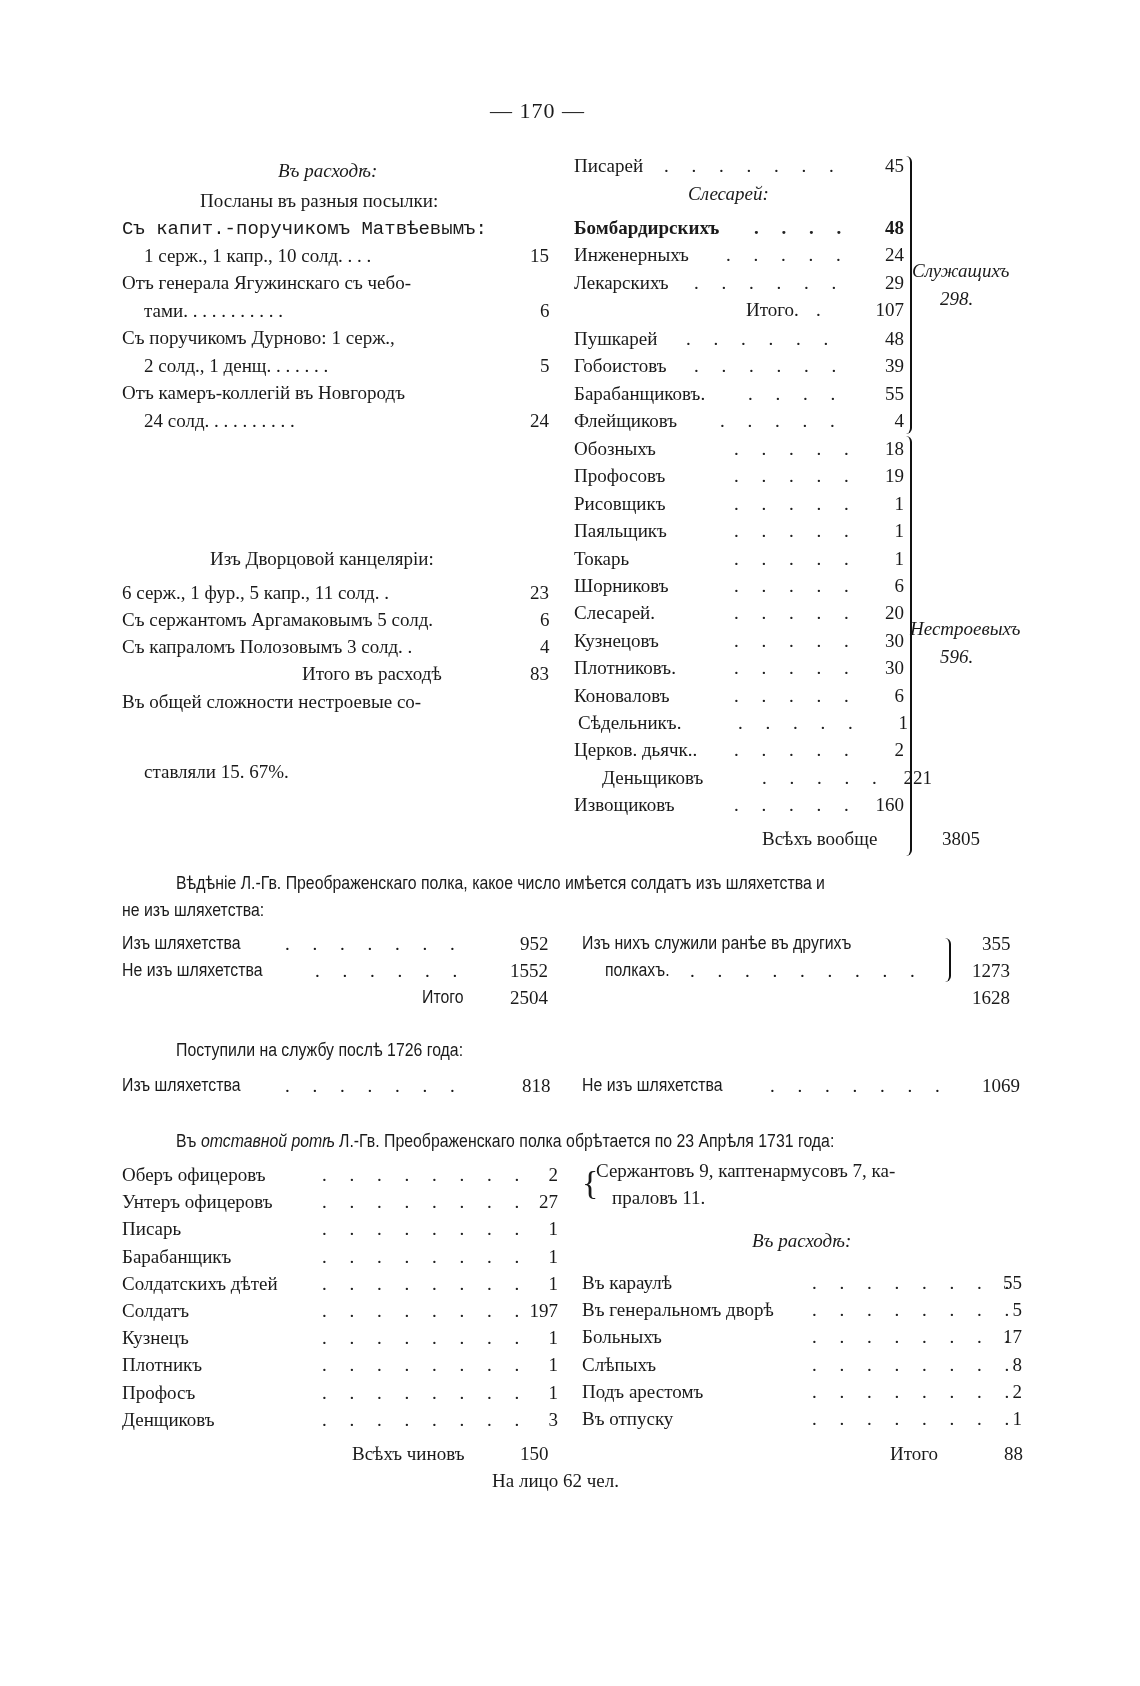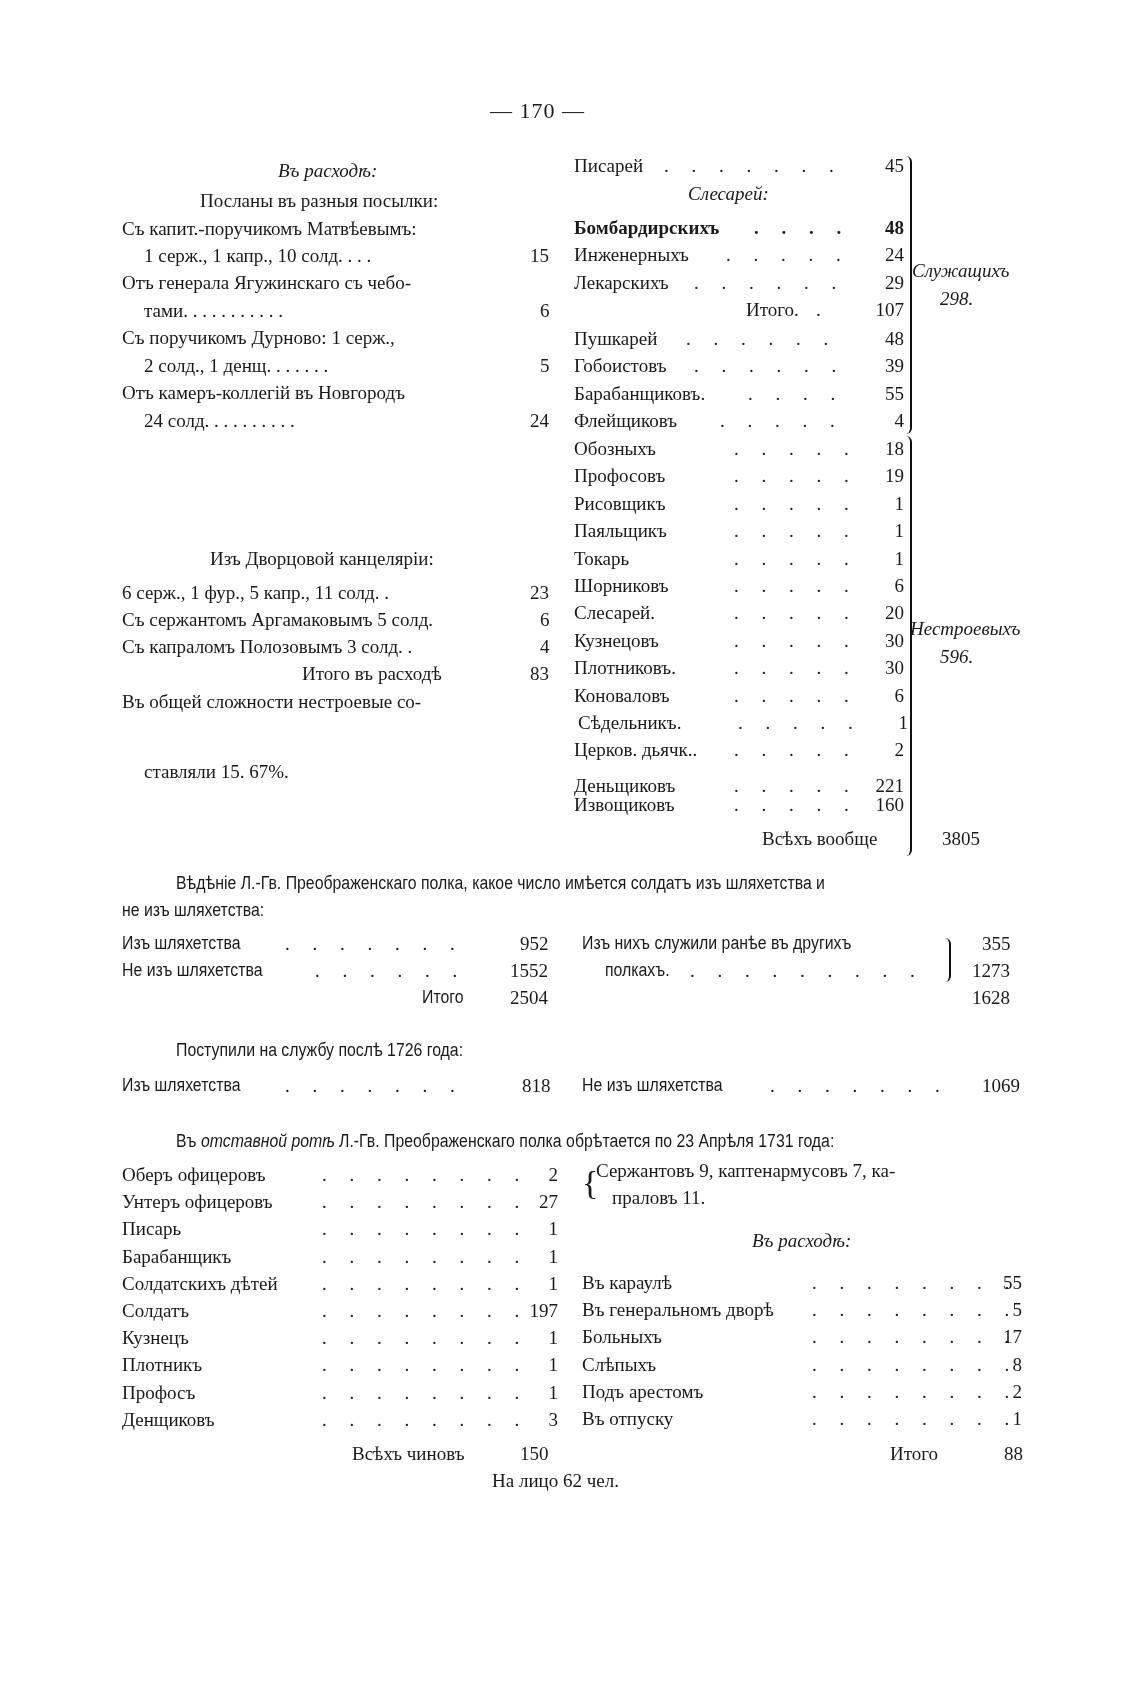--- a/index.html
+++ b/index.html
@@ -20,21 +20,21 @@
 </style>
 </head>
 <body>
 
 <div class="abs page-num">— 170 —</div>
 
 <div>
   <div class="abs it" style="left:278px; top:160px;">Въ расходѣ:</div>
   <div class="abs" style="left:200px; top:190px;">Посланы въ разныя посылки:</div>
 
-  <div class="abs" style="left:122px; top:218px;">Съ капит.-поручикомъ Матвѣевымъ:</div>
+  <div class="abs" style="left:122px; top:218px;font-family:Liberation Mono, monospace;">Съ капит.-поручикомъ Матвѣевымъ:</div>
   <div class="abs" style="left:144px; top:245px;">1 серж., 1 капр., 10 солд. . . .</div>
   <div class="abs" style="left:530px; top:245px;">15</div>
 
   <div class="abs" style="left:122px; top:272px;">Отъ генерала Ягужинскаго съ чебо-</div>
   <div class="abs" style="left:144px; top:300px;">тами. . . . . . . . . . .</div>
   <div class="abs" style="left:540px; top:300px;">6</div>
 
   <div class="abs" style="left:122px; top:327px;">Съ поручикомъ Дурново: 1 серж.,</div>
   <div class="abs" style="left:144px; top:355px;">2 солд., 1 денщ. . . . . . .</div>
   <div class="abs" style="left:540px; top:355px;">5</div>
@@ -167,21 +167,21 @@
       <div class="row" style="left: 578px; top: 710px; width: 330px;">
         <span class="lbl">Сѣдельникъ.</span>
         <span class="dots" style="left:160px;">. . . . .</span>
         <span class="num" style="right:0;">1</span>
       </div>
       <div class="row" style="left: 574px; top: 737.4px; width: 330px;">
         <span class="lbl">Церков. дьячк..</span>
         <span class="dots" style="left:160px;">. . . . .</span>
         <span class="num" style="right:0;">2</span>
       </div>
-      <div class="row" style="left: 574px; top: 764.8px; width: 330px; margin-top: 8px;">
+      <div class="row" style="left: 602px; top: 764.8px; width: 330px;">
         <span class="lbl">Деньщиковъ</span>
         <span class="dots" style="left:160px;">. . . . .</span>
         <span class="num" style="right:0;">221</span>
       </div>
       <div class="row" style="left: 574px; top: 792.2px; width: 330px;">
         <span class="lbl">Извощиковъ</span>
         <span class="dots" style="left:160px;">. . . . .</span>
         <span class="num" style="right:0;">160</span>
       </div>
     </div>

